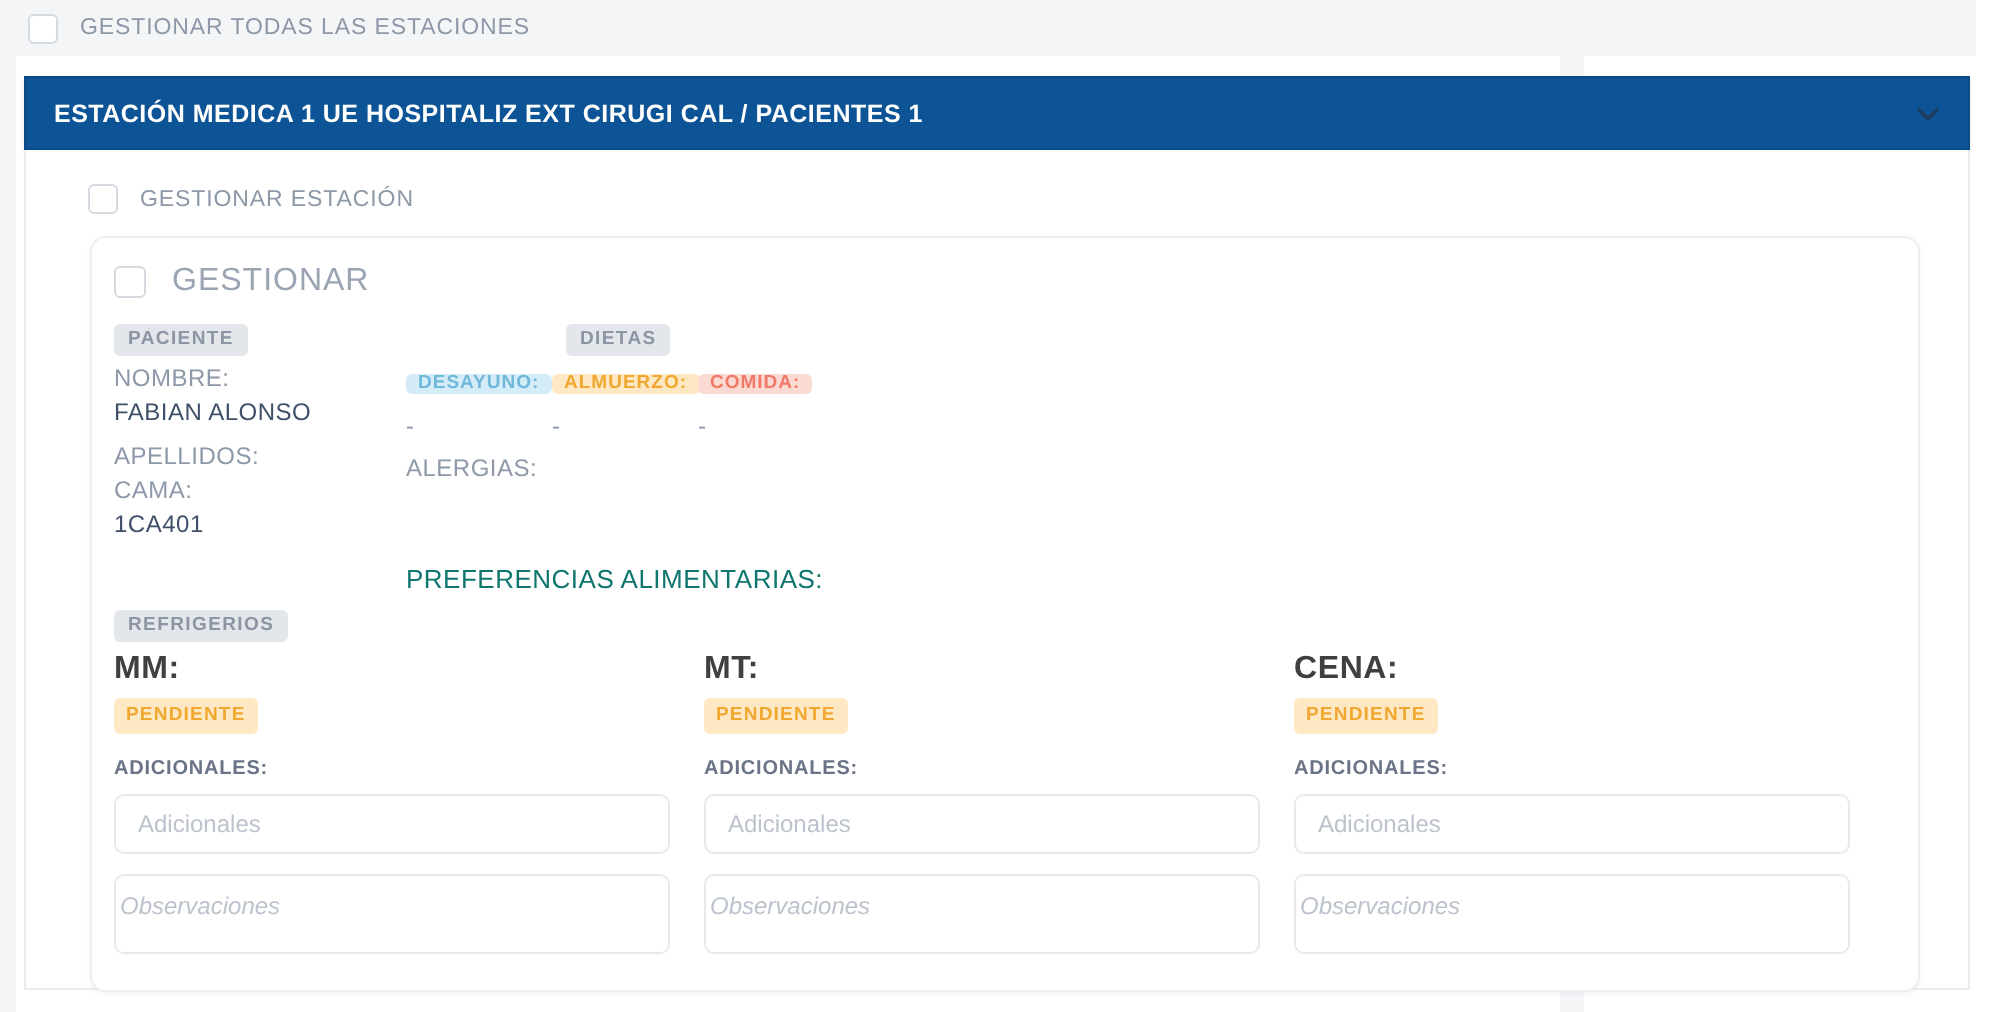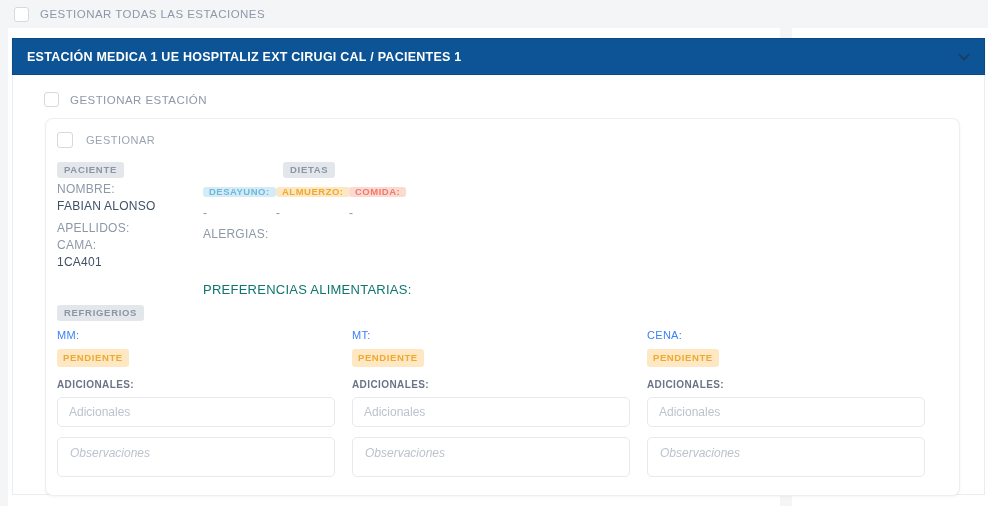--- a/index.html
+++ b/index.html
@@ -138,21 +138,21 @@
   .manage-row {
     position: absolute;
     left: 57px;
     top: 132px;
     display: flex;
     align-items: center;
   }
   .manage-row .chk { width: 16px; height: 16px; }
   .manage-row .chk-label {
     margin-left: 13px;
-    font-size: 11px;
+    font-size: 16px;
     letter-spacing: 0.5px;
     color: #9aa4b2;
   }
 
   
   .chip {
     display: inline-block;
     background: #e3e6eb;
     color: #8b95a3;
     font-size: 9.5px;
@@ -241,25 +241,26 @@
   .refrig-grid {
     position: absolute;
     left: 57px;
     top: 328px;
     width: 885px;
     display: flex;
     gap: 0;
   }
   .refrig-col { width: 296px; }
   .rc-title {
-    font-size: 11px;
-    color: #3b82f6;
+    font-size: 16px;
+    color: #404040;
     letter-spacing: 0.3px;
     line-height: 14px;
     margin-bottom: 5px;
+    font-weight: bold;
   }
   .rc-badge {
     display: inline-block;
     background: #fde8c3;
     color: #f0a830;
     font-size: 9.5px;
     font-weight: bold;
     letter-spacing: 0.6px;
     padding: 4px 6px;
     border-radius: 3px;
@@ -291,21 +292,21 @@
   .inp::placeholder { color: #bcc3cd; font-style: normal; }
 
   .txta {
     display: block;
     width: 278px;
     height: 40px;
     margin-top: 10px;
     border: 1px solid #e7e9ed;
     border-radius: 5px;
     box-sizing: border-box;
-    padding: 8px 12px;
+    padding: 8px 2px;
     font-family: "Liberation Sans", sans-serif;
     font-size: 12px;
     color: #5c6678;
     background: #ffffff;
     outline: none;
     resize: none;
   }
   .txta::placeholder { color: #bcc3cd; font-style: italic; }
 </style>
 </head>

